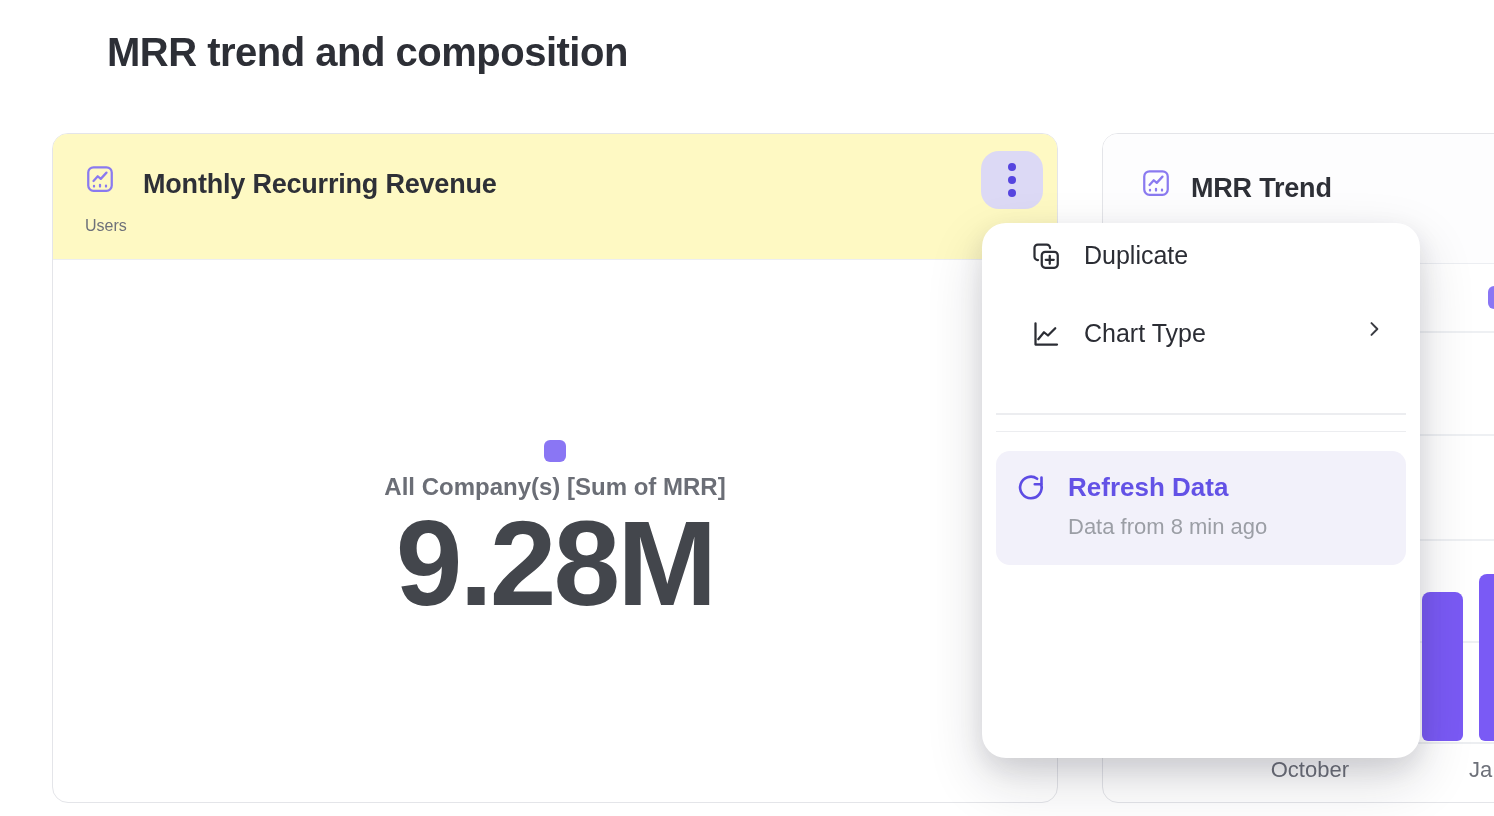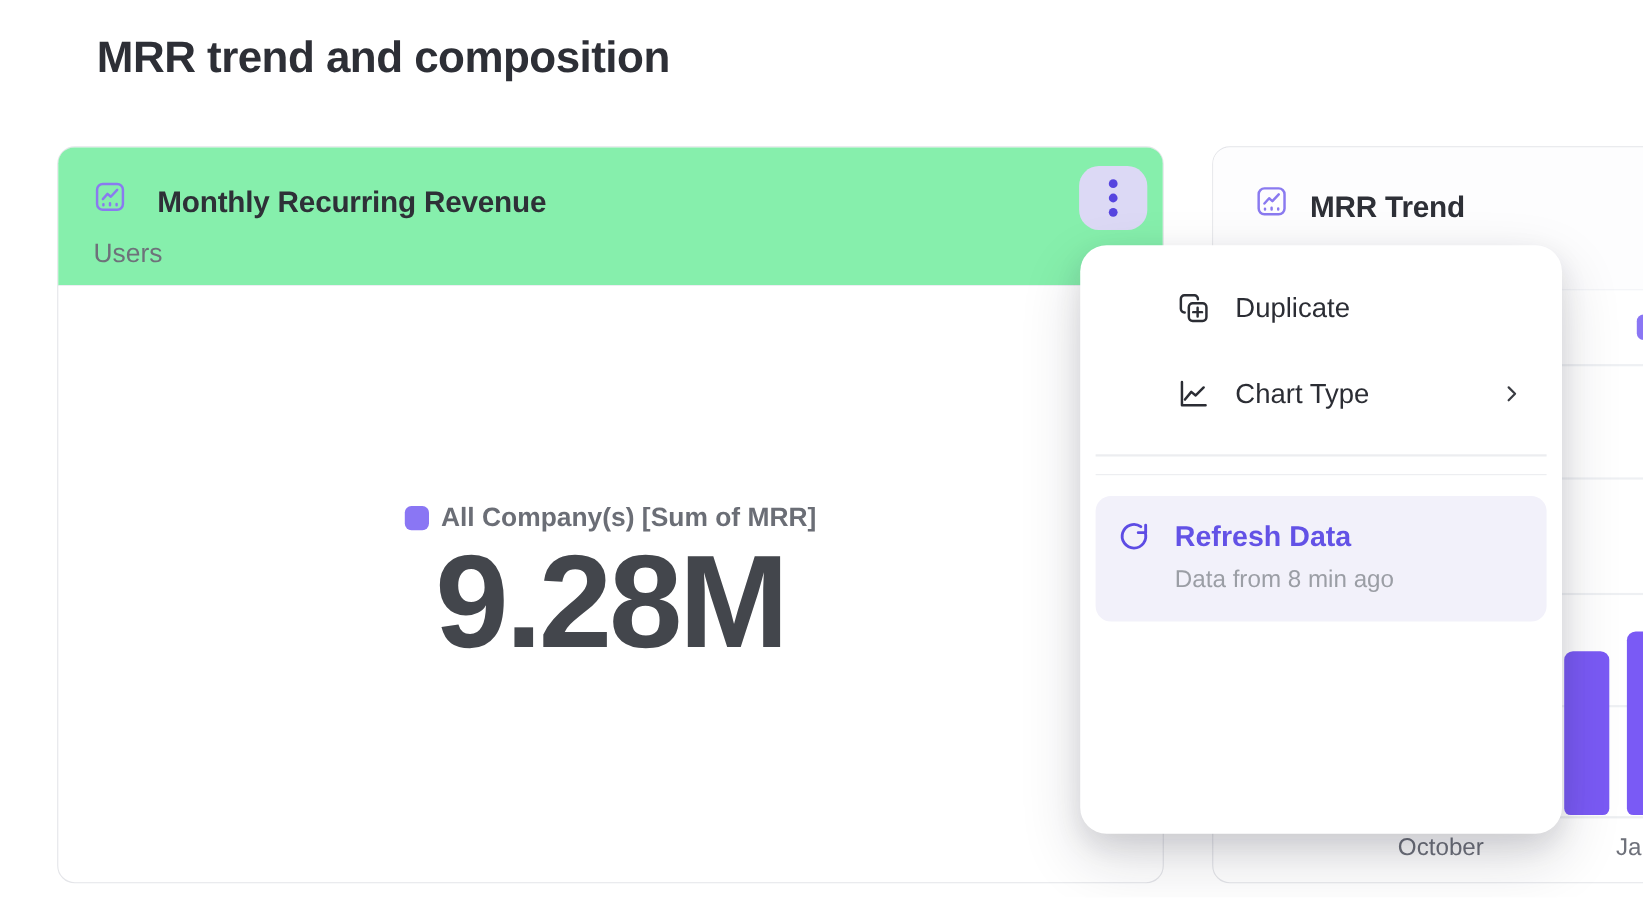--- a/index.html
+++ b/index.html
@@ -1,54 +1,54 @@
 <!DOCTYPE html>
 <html><head>
 <meta charset="utf-8">
 <style>
   * { margin:0; padding:0; box-sizing:border-box; }
   html,body { width:1494px; height:816px; background:#ffffff; overflow:hidden;
               font-family:"Liberation Sans", sans-serif; }
   .page { position:relative; width:1494px; height:816px; }
 
-  .page-title { position:absolute; left:88px; top:30px; font-size:40px; font-weight:800;
+  .page-title { position:absolute; left:107px; top:30px; font-size:40px; font-weight:800;
                 color:#2d2f36; letter-spacing:-0.5px; }
 
   
   .card { position:absolute; top:133px; height:670px; background:#fff;
           border:1.5px solid #e4e5e9; border-radius:16px; }
   .card-left  { left:52px;  width:1006px; }
   .card-right { left:1102px; width:560px; }
 
   .card-header { position:relative; width:100%; border-bottom:1px solid #eceef2;
                  border-radius:14.5px 14.5px 0 0; }
-  .card-left  .card-header { height:126px; background:#86efac; }
+  .card-left  .card-header { height:126px; background:#fef9c3; }
   .card-right .card-header { height:130px; background:#fdfdfe; }
 
   .chart-badge { position:absolute; width:30px; height:30px; }
   .card-left  .chart-badge { left:32px; top:30px; }
   .card-right .chart-badge { left:38px; top:34px; }
 
   .card-title { position:absolute; font-size:27px; font-weight:700; color:#2e3037;
                 letter-spacing:-0.2px; }
   .card-left  .card-title { left:90px; top:35px; }
   .card-right .card-title { left:88px; top:39px; }
-  .card-subtitle { position:absolute; left:32px; top:83px; font-size:24px; color:#6e717a; }
+  .card-subtitle { position:absolute; left:32px; top:83px; font-size:16px; color:#6e717a; }
 
   
   .kebab-btn { position:absolute; top:17px; right:14px; width:62px; height:58px;
                background:#dcd9f5; border:none; border-radius:18px; cursor:pointer;
                display:flex; flex-direction:column; align-items:center; justify-content:center;
                gap:5px; }
   .kebab-btn .dot { width:8px; height:8px; border-radius:50%; background:#5645df; }
 
   
   .metric-body { position:absolute; left:0; top:126px; width:100%; height:543px;
                  display:flex; flex-direction:column; align-items:center; justify-content:center; }
-  .legend-row { display:flex; align-items:center; gap:11px; margin-bottom:2px; }
+  .legend-row { display:flex; align-items:center; gap:11px; margin-bottom:2px;flex-direction:column; }
   .legend-swatch { width:22px; height:22px; border-radius:6px; background:#8a76f4; }
   .legend-label { font-size:24px; font-weight:600; color:#6b6e76; }
   .big-value { font-size:120px; font-weight:800; color:#43464c; line-height:1.0;
                letter-spacing:-3px; }
 
   
   .grid-line { position:absolute; left:18px; right:0; height:1.5px; background:#eef0f3; }
   .axis-line { position:absolute; left:18px; right:0; top:608px; height:1.5px; background:#eceef1; }
   .edge-swatch { position:absolute; left:385px; top:152px; width:23px; height:23px;
                  border-radius:6px; background:#8a76f4; }
@@ -57,22 +57,22 @@
   .bar-october { left:319px; }
   .bar-january { left:376px; }
   .x-label { position:absolute; top:623px; font-size:22px; color:#6e717a; }
   .x-label-october { left:158px; width:88px; text-align:right; }
   .x-label-ja { left:366px; }
 
   
   .menu { position:absolute; left:982px; top:223px; width:438px; height:535px;
           background:#ffffff; border-radius:24px; z-index:50; padding-top:18px;
           box-shadow:0 10px 24px rgba(25,25,45,0.10), 0 22px 55px rgba(25,25,45,0.16); }
-  .menu-item { position:relative; height:78px; display:flex; align-items:center;
-               padding-left:49px; cursor:pointer;margin-left:39px; }
+  .menu-item { position:relative; height:78px; display:flex; align-items:flex-start;
+               padding-left:49px; cursor:pointer; }
   .menu-item .mi-icon { width:30px; height:30px; flex:0 0 30px; }
   .menu-item .mi-label { margin-left:23px; font-size:25px; font-weight:500; color:#2b2d34; }
   .menu-item .chevron { position:absolute; right:36px; width:20px; height:20px; }
   .menu-divider { height:1.5px; background:#ecedf0; margin:16px 14px; border:none; }
 
   .refresh-block { position:relative; margin:19px 14px 0 14px; height:114px;
                    background:#f2f1fa; border-radius:14px; cursor:pointer; }
   .refresh-block .mi-icon { position:absolute; left:20px; top:22px; width:30px; height:30px; }
   .refresh-title { position:absolute; left:72px; top:21px; font-size:26px; font-weight:700;
                    color:#6352e6; }

